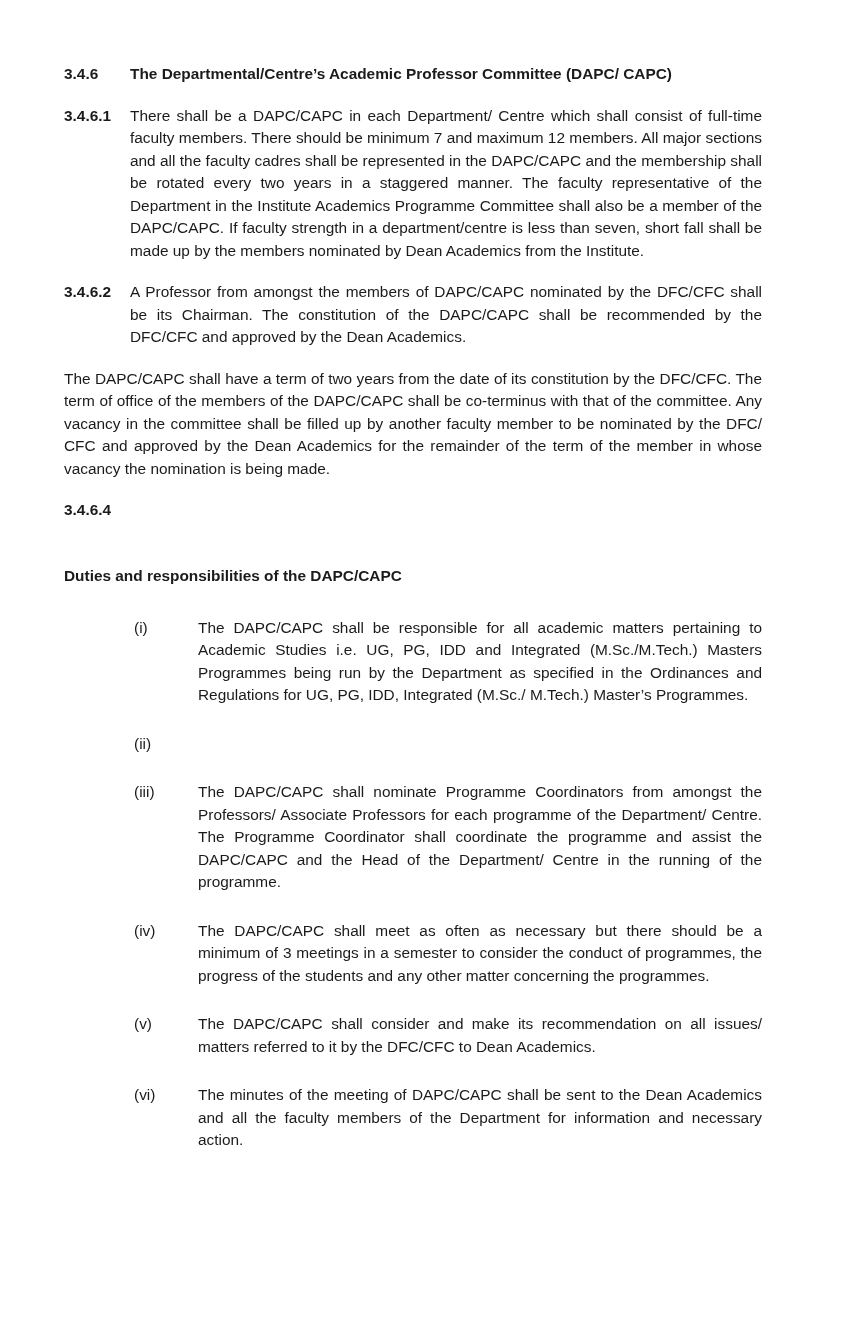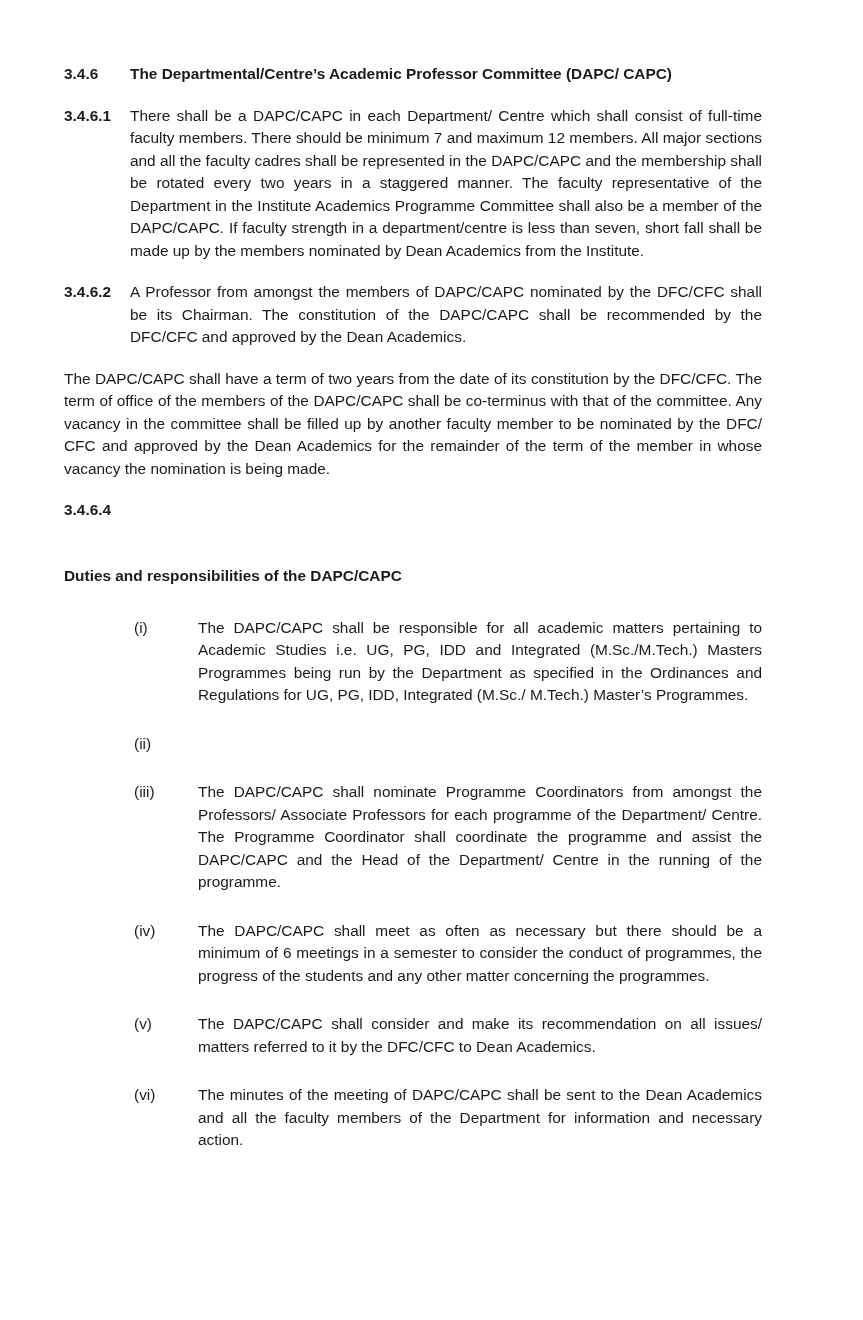--- a/index.html
+++ b/index.html
@@ -95,21 +95,21 @@
       <span class="marker">(ii)</span>
     </div>
 
     <div class="duty-item">
       <span class="marker">(iii)</span>
       <span class="body">The DAPC/CAPC shall nominate Programme Coordinators from amongst the Professors/ Associate Professors for each programme of the Department/ Centre. The Programme Coordinator shall coordinate the programme and assist the DAPC/CAPC and the Head of the Department/ Centre in the running of the programme.</span>
     </div>
 
     <div class="duty-item">
       <span class="marker">(iv)</span>
-      <span class="body">The DAPC/CAPC shall meet as often as necessary but there should be a minimum of 6 meetings in a semester to consider the conduct of programmes, the progress of the students and any other matter concerning the programmes.</span>
+      <span class="body">The DAPC/CAPC shall meet as often as necessary but there should be a minimum of 3 meetings in a semester to consider the conduct of programmes, the progress of the students and any other matter concerning the programmes.</span>
     </div>
 
     <div class="duty-item">
       <span class="marker">(v)</span>
       <span class="body">The DAPC/CAPC shall consider and make its recommendation on all issues/ matters referred to it by the DFC/CFC to Dean Academics.</span>
     </div>
 
     <div class="duty-item">
       <span class="marker">(vi)</span>
       <span class="body">The minutes of the meeting of DAPC/CAPC shall be sent to the Dean Academics and all the faculty members of the Department for information and necessary action.</span>

